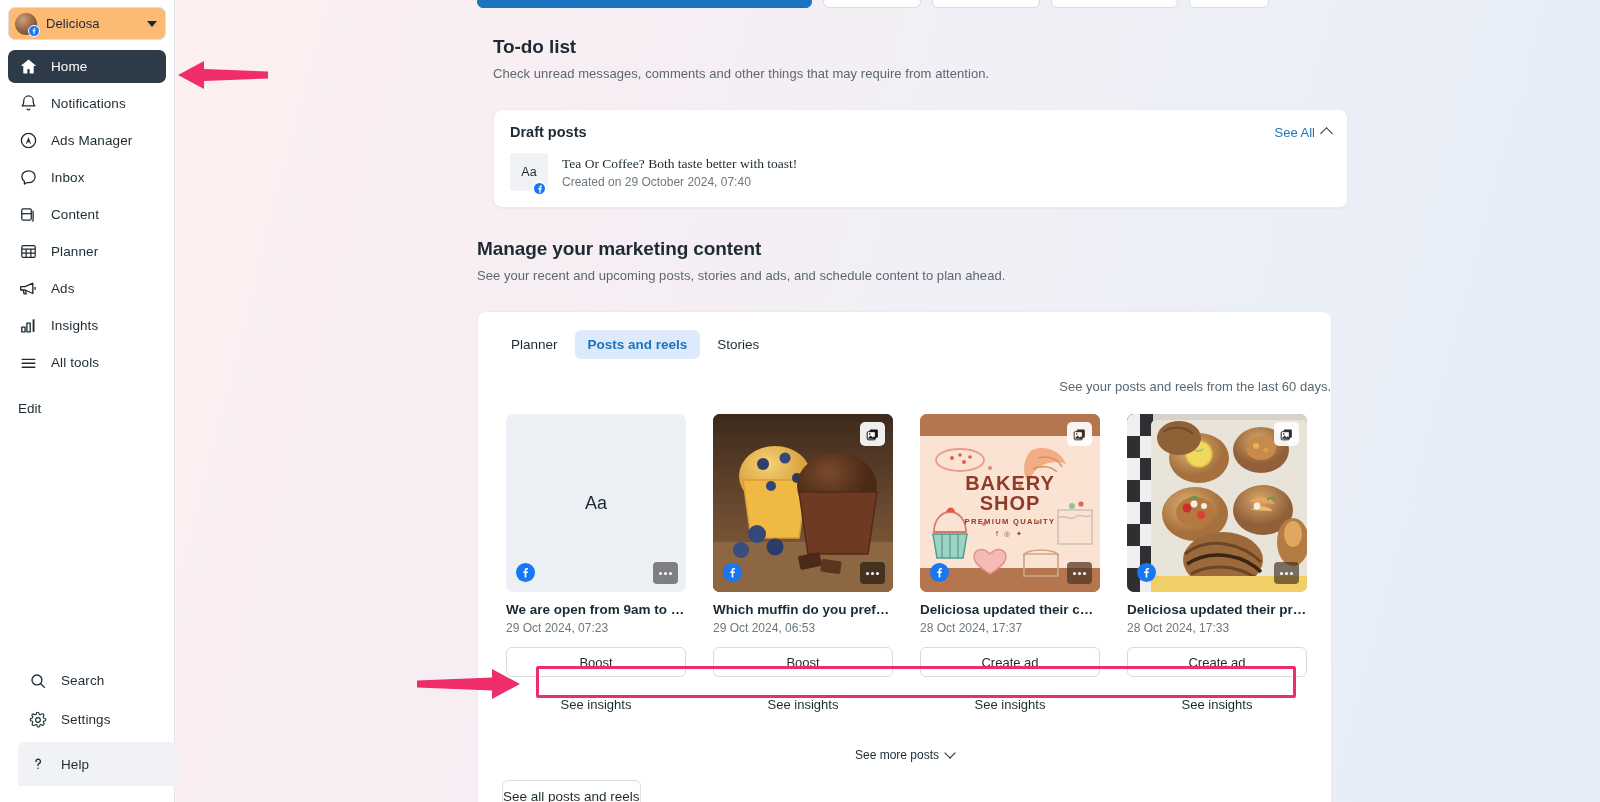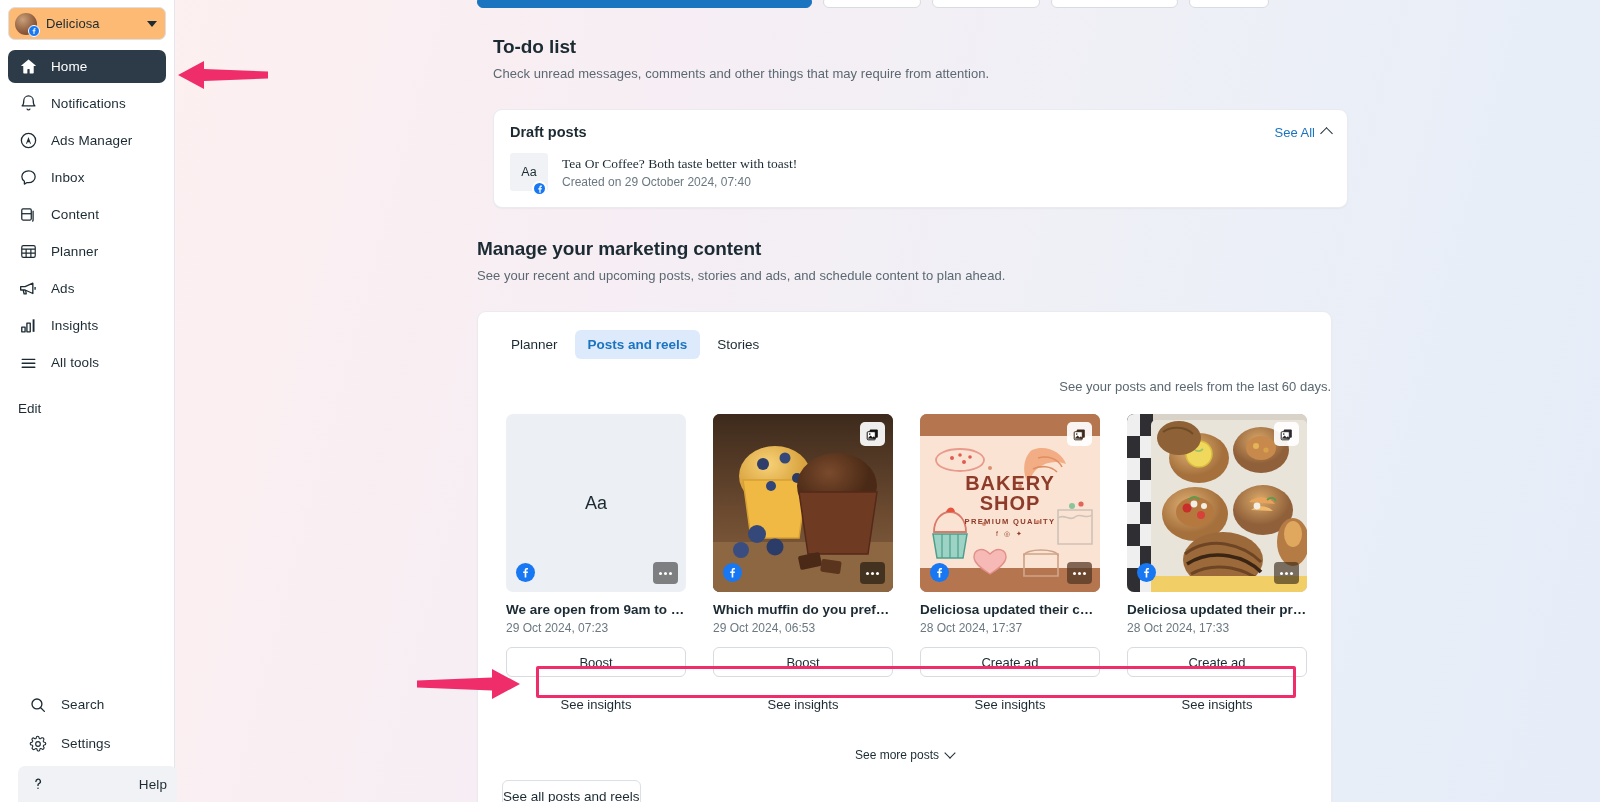--- a/index.html
+++ b/index.html
@@ -76,21 +76,21 @@
   .nav-ico svg { display: block; }
   .nav-label { margin-left: 13px; font-size: 13.5px; letter-spacing: .1px; white-space: nowrap; }
 
   .edit-row {
     margin-top: 22px; padding: 0 18px;
     font-size: 13.5px; color: #1c2b33; cursor: pointer;
   }
 
   .nav-bottom { position: absolute; left: 10px; bottom: 0; width: 175px; padding: 0 8px 0 8px; }
   .nav-bottom .nav-item { margin-bottom: 6px; }
-  .nav-item.help { background: #f0f2f5; border-radius: 7px 7px 0 0; margin-bottom: 0; height: 36px; justify-content: space-between; }
+  .nav-item.help { background: #f0f2f5; border-radius: 7px 7px 0 0; margin-bottom: 16px; height: 44px; }
 
   
   #main {
     position: absolute; left: 175px; top: 0;
     width: 1425px; height: 802px;
     overflow: hidden;
   }
 
   
   .pill-row {

